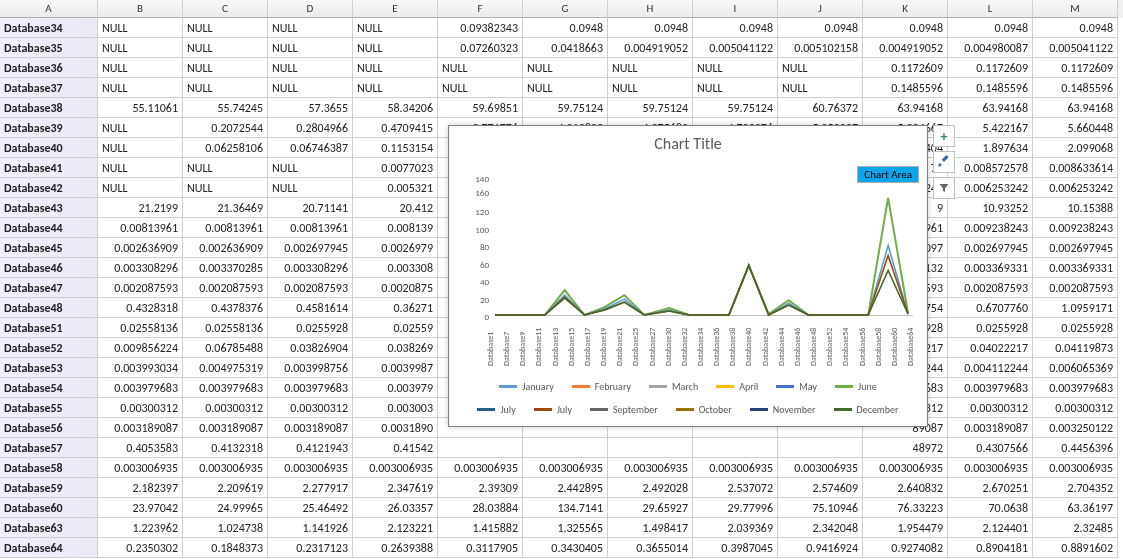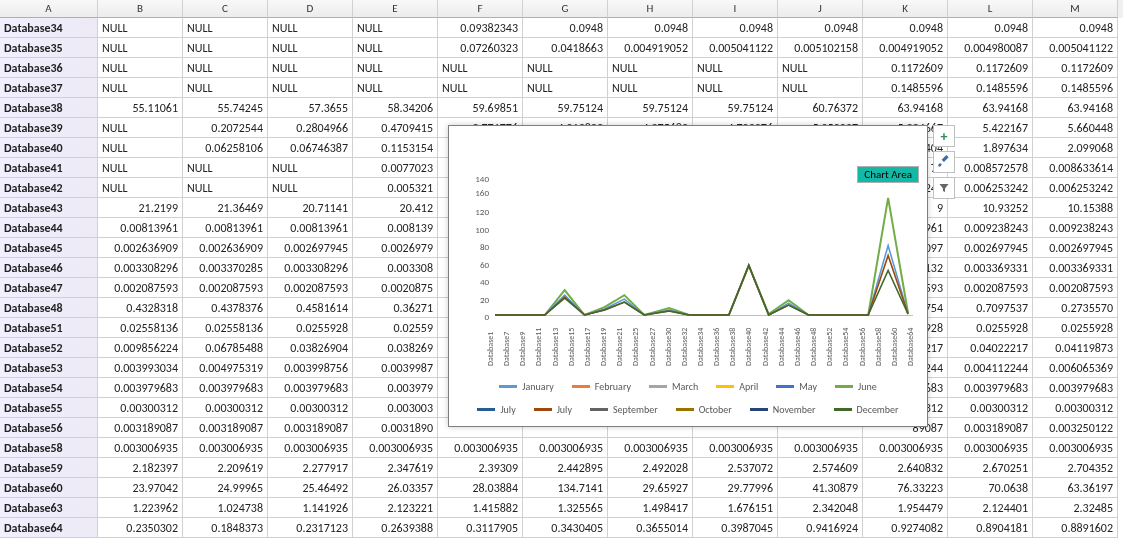--- a/index.html
+++ b/index.html
@@ -63,21 +63,21 @@
   .chart-title {
     text-align: center;
     color: #595959;
     font-size: 16px;
     margin-top: 8px;
   }
   .chart-tooltip {
     position: absolute;
     right: 8px; top: 40px;
     font-size: 11px;
-    background: #14b8a6;
+    background: #0ea5e9;
     border: 1px solid #b0b0b0;
     padding: 1px 6px;
   }
   .plot {
     position: absolute;
     left: 20px; right: 14px; top: 50px;
     height: 140px;
   }
   .y-axis {
     position: absolute; left: 0; top: 0; bottom: 0; width: 22px;
@@ -361,22 +361,22 @@
         <div class="cell col-B num">0.4328318</div>
         <div class="cell col-C num">0.4378376</div>
         <div class="cell col-D num">0.4581614</div>
         <div class="cell col-E num">0.36271</div>
         <div class="cell col-F"></div>
         <div class="cell col-G"></div>
         <div class="cell col-H"></div>
         <div class="cell col-I"></div>
         <div class="cell col-J"></div>
         <div class="cell col-K num">6754</div>
-        <div class="cell col-L num">0.7097537</div>
-        <div class="cell col-M num">0.2735570</div>
+        <div class="cell col-L num">0.6707760</div>
+        <div class="cell col-M num">1.0959171</div>
       </div>
       <div class="row">
         <div class="cell rowhead col-A">Database51</div>
         <div class="cell col-B num">0.02558136</div>
         <div class="cell col-C num">0.02558136</div>
         <div class="cell col-D num">0.0255928</div>
         <div class="cell col-E num">0.02559</div>
         <div class="cell col-F"></div>
         <div class="cell col-G"></div>
         <div class="cell col-H"></div>
@@ -453,20 +453,35 @@
         <div class="cell col-D num">0.003189087</div>
         <div class="cell col-E num">0.0031890</div>
         <div class="cell col-F"></div>
         <div class="cell col-G"></div>
         <div class="cell col-H"></div>
         <div class="cell col-I"></div>
         <div class="cell col-J"></div>
         <div class="cell col-K num">89087</div>
         <div class="cell col-L num">0.003189087</div>
         <div class="cell col-M num">0.003250122</div>
+      </div>
+      <div class="row">
+        <div class="cell rowhead col-A">Database57</div>
+        <div class="cell col-B num">0.4053583</div>
+        <div class="cell col-C num">0.4132318</div>
+        <div class="cell col-D num">0.4121943</div>
+        <div class="cell col-E num">0.41542</div>
+        <div class="cell col-F"></div>
+        <div class="cell col-G"></div>
+        <div class="cell col-H"></div>
+        <div class="cell col-I"></div>
+        <div class="cell col-J"></div>
+        <div class="cell col-K num">48972</div>
+        <div class="cell col-L num">0.4307566</div>
+        <div class="cell col-M num">0.4456396</div>
       </div>
       <div class="row">
         <div class="cell rowhead col-A">Database58</div>
         <div class="cell col-B num">0.003006935</div>
         <div class="cell col-C num">0.003006935</div>
         <div class="cell col-D num">0.003006935</div>
         <div class="cell col-E num">0.003006935</div>
         <div class="cell col-F num">0.003006935</div>
         <div class="cell col-G num">0.003006935</div>
         <div class="cell col-H num">0.003006935</div>
@@ -494,35 +509,35 @@
       <div class="row">
         <div class="cell rowhead col-A">Database60</div>
         <div class="cell col-B num">23.97042</div>
         <div class="cell col-C num">24.99965</div>
         <div class="cell col-D num">25.46492</div>
         <div class="cell col-E num">26.03357</div>
         <div class="cell col-F num">28.03884</div>
         <div class="cell col-G num">134.7141</div>
         <div class="cell col-H num">29.65927</div>
         <div class="cell col-I num">29.77996</div>
-        <div class="cell col-J num">41.30879</div>
+        <div class="cell col-J num">75.10946</div>
         <div class="cell col-K num">76.33223</div>
         <div class="cell col-L num">70.0638</div>
         <div class="cell col-M num">63.36197</div>
       </div>
       <div class="row">
         <div class="cell rowhead col-A">Database63</div>
         <div class="cell col-B num">1.223962</div>
         <div class="cell col-C num">1.024738</div>
         <div class="cell col-D num">1.141926</div>
         <div class="cell col-E num">2.123221</div>
         <div class="cell col-F num">1.415882</div>
         <div class="cell col-G num">1.325565</div>
         <div class="cell col-H num">1.498417</div>
-        <div class="cell col-I num">1.676151</div>
+        <div class="cell col-I num">2.039369</div>
         <div class="cell col-J num">2.342048</div>
         <div class="cell col-K num">1.954479</div>
         <div class="cell col-L num">2.124401</div>
         <div class="cell col-M num">2.32485</div>
       </div>
       <div class="row">
         <div class="cell rowhead col-A">Database64</div>
         <div class="cell col-B num">0.2350302</div>
         <div class="cell col-C num">0.1848373</div>
         <div class="cell col-D num">0.2317123</div>
@@ -533,20 +548,21 @@
         <div class="cell col-I num">0.3987045</div>
         <div class="cell col-J num">0.9416924</div>
         <div class="cell col-K num">0.9274082</div>
         <div class="cell col-L num">0.8904181</div>
         <div class="cell col-M num">0.8891602</div>
       </div>
     </div>
 </div>
 
 <div class="chart">
+  <div class="chart-title">Chart Title</div>
   <div class="chart-tooltip">Chart Area</div>
   <div class="plot">
     <div class="y-axis" id="yaxis">
         <div class="y-tick" style="top: 140px;">0</div>
         <div class="y-tick" style="top: 122.5px;">20</div>
         <div class="y-tick" style="top: 105px;">40</div>
         <div class="y-tick" style="top: 87.5px;">60</div>
         <div class="y-tick" style="top: 70px;">80</div>
         <div class="y-tick" style="top: 52.5px; margin-left: 16px;">100</div>
         <div class="y-tick" style="top: 35px;">120</div>

